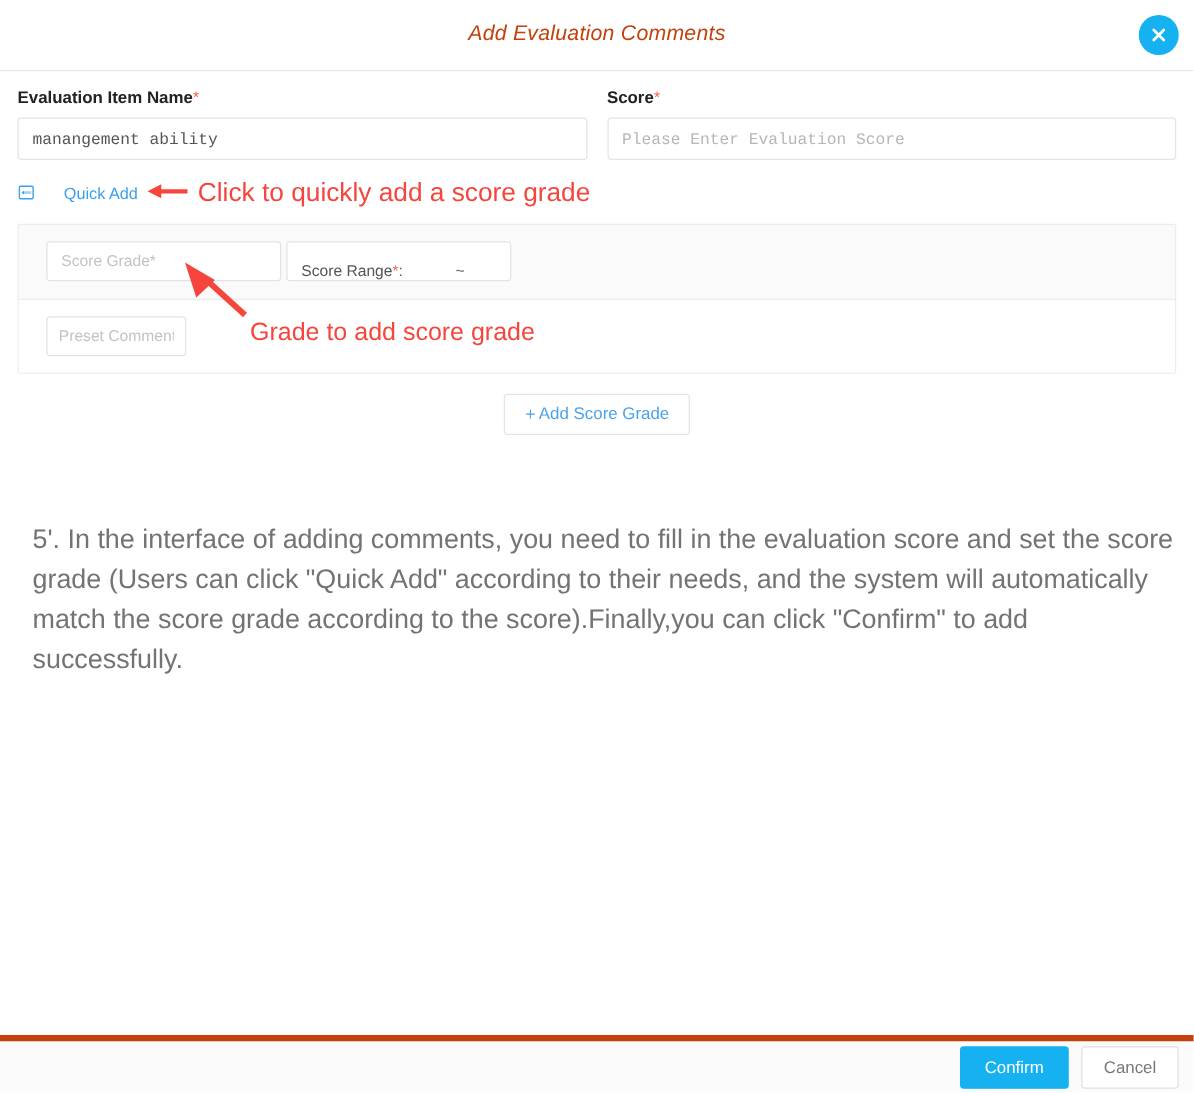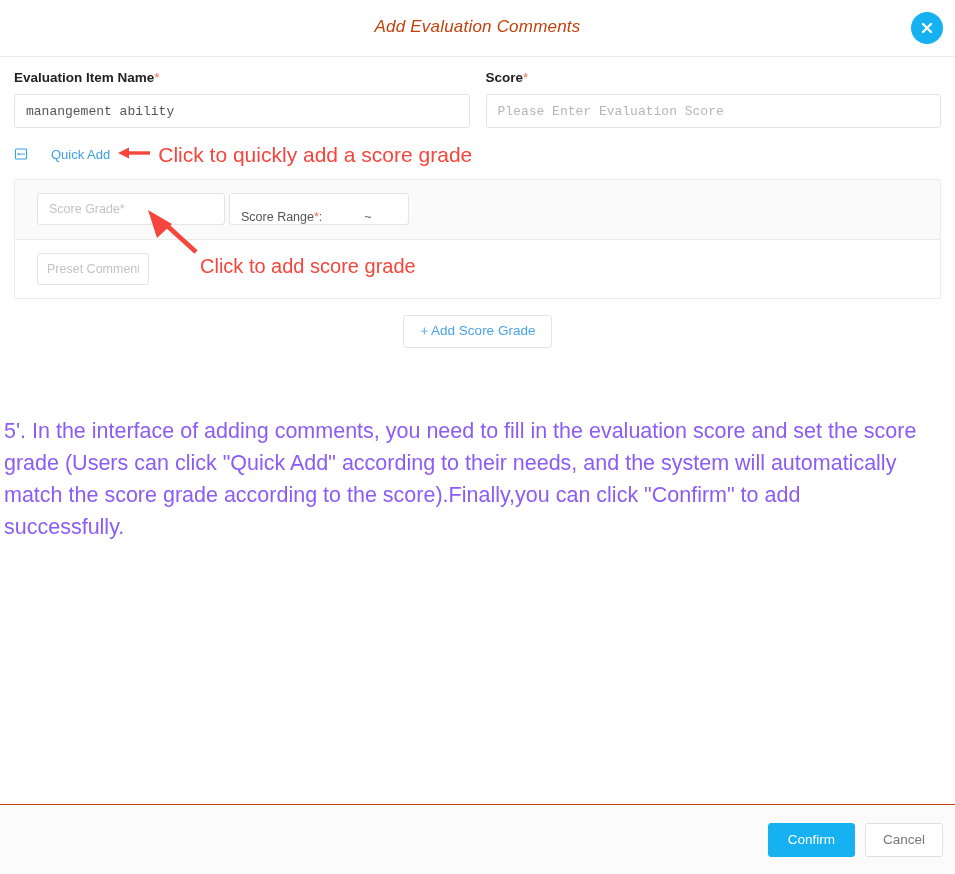--- a/index.html
+++ b/index.html
@@ -199,24 +199,24 @@
     font-size: 13.5px;
     font-family: "Liberation Sans", sans-serif;
     padding: 7px 16px 8px 14px;
     cursor: pointer;
     line-height: 16px;
   }
 
   
   .annotation-block {
     position: absolute;
-    left: 4px;
+    left: 26px;
     top: 358px;
     width: 915px;
-    color: #8b5cf6;
+    color: #737373;
     font-size: 21.5px;
     line-height: 32px;
   }
 
   
   .arrow-overlay {
     position: absolute;
     left: 0;
     top: 0;
     width: 955px;
@@ -234,23 +234,23 @@
     line-height: 22px;
     white-space: nowrap;
   }
 
   
   .modal-footer {
     position: absolute;
     left: 0;
     bottom: 0;
     width: 955px;
-    height: 70px;
-    box-sizing: border-box;
-    border-top: 1px solid #c2410c;
+    height: 46px;
+    box-sizing: border-box;
+    border-top: 5px solid #c2410c;
     background: #fbfbfb;
     display: flex;
     align-items: center;
     justify-content: flex-end;
     padding-right: 12px;
     gap: 10px;
   }
   .btn-confirm {
     background: #16b1f0;
     border: 1px solid #16b1f0;
@@ -346,19 +346,19 @@
   <div class="annotation-block">5'. In the interface of adding comments, you need to fill in the evaluation score and set the score grade (Users can click "Quick Add" according to their needs, and the system will automatically match the score grade according to the score).Finally,you can click "Confirm" to add successfully.</div>
 </div>
 
 <div class="arrow-overlay">
   <span>
     <svg width="955" height="874" viewBox="0 0 955 874" style="position:absolute;left:0;top:0;">
       <path d="M196 252 L163 222" stroke="#f5453c" stroke-width="4.6" stroke-linecap="butt"></path>
       <path d="M148 210 L172 224 L157 238 Z" fill="#f5453c"></path>
     </svg>
   </span>
-  <div class="annot-grade">Click to add score grade</div>
+  <div class="annot-grade">Grade to add score grade</div>
 </div>
 
 <div class="modal-footer">
   <button class="btn-confirm">Confirm</button>
   <button class="btn-cancel">Cancel</button>
 </div>
 
 </body></html>

